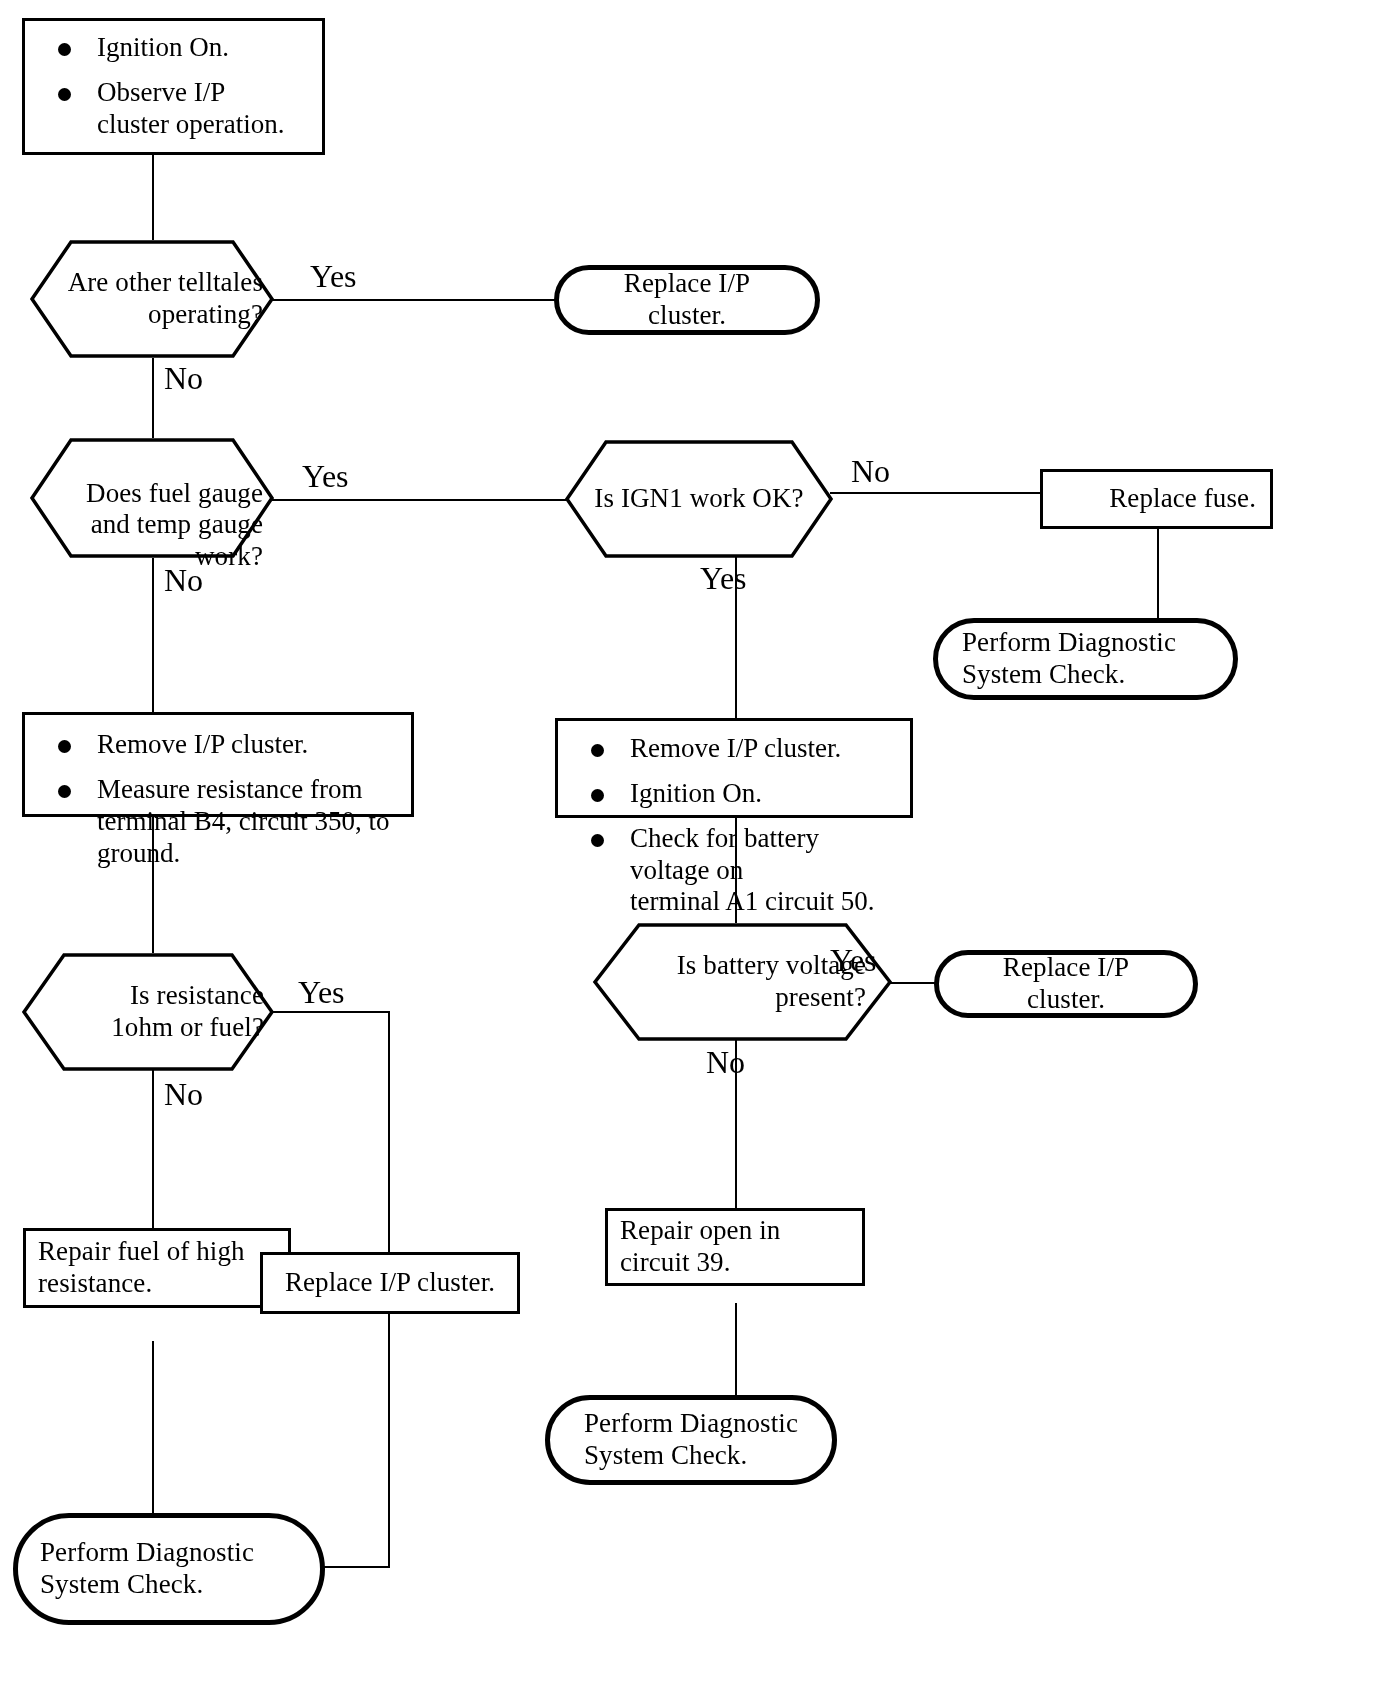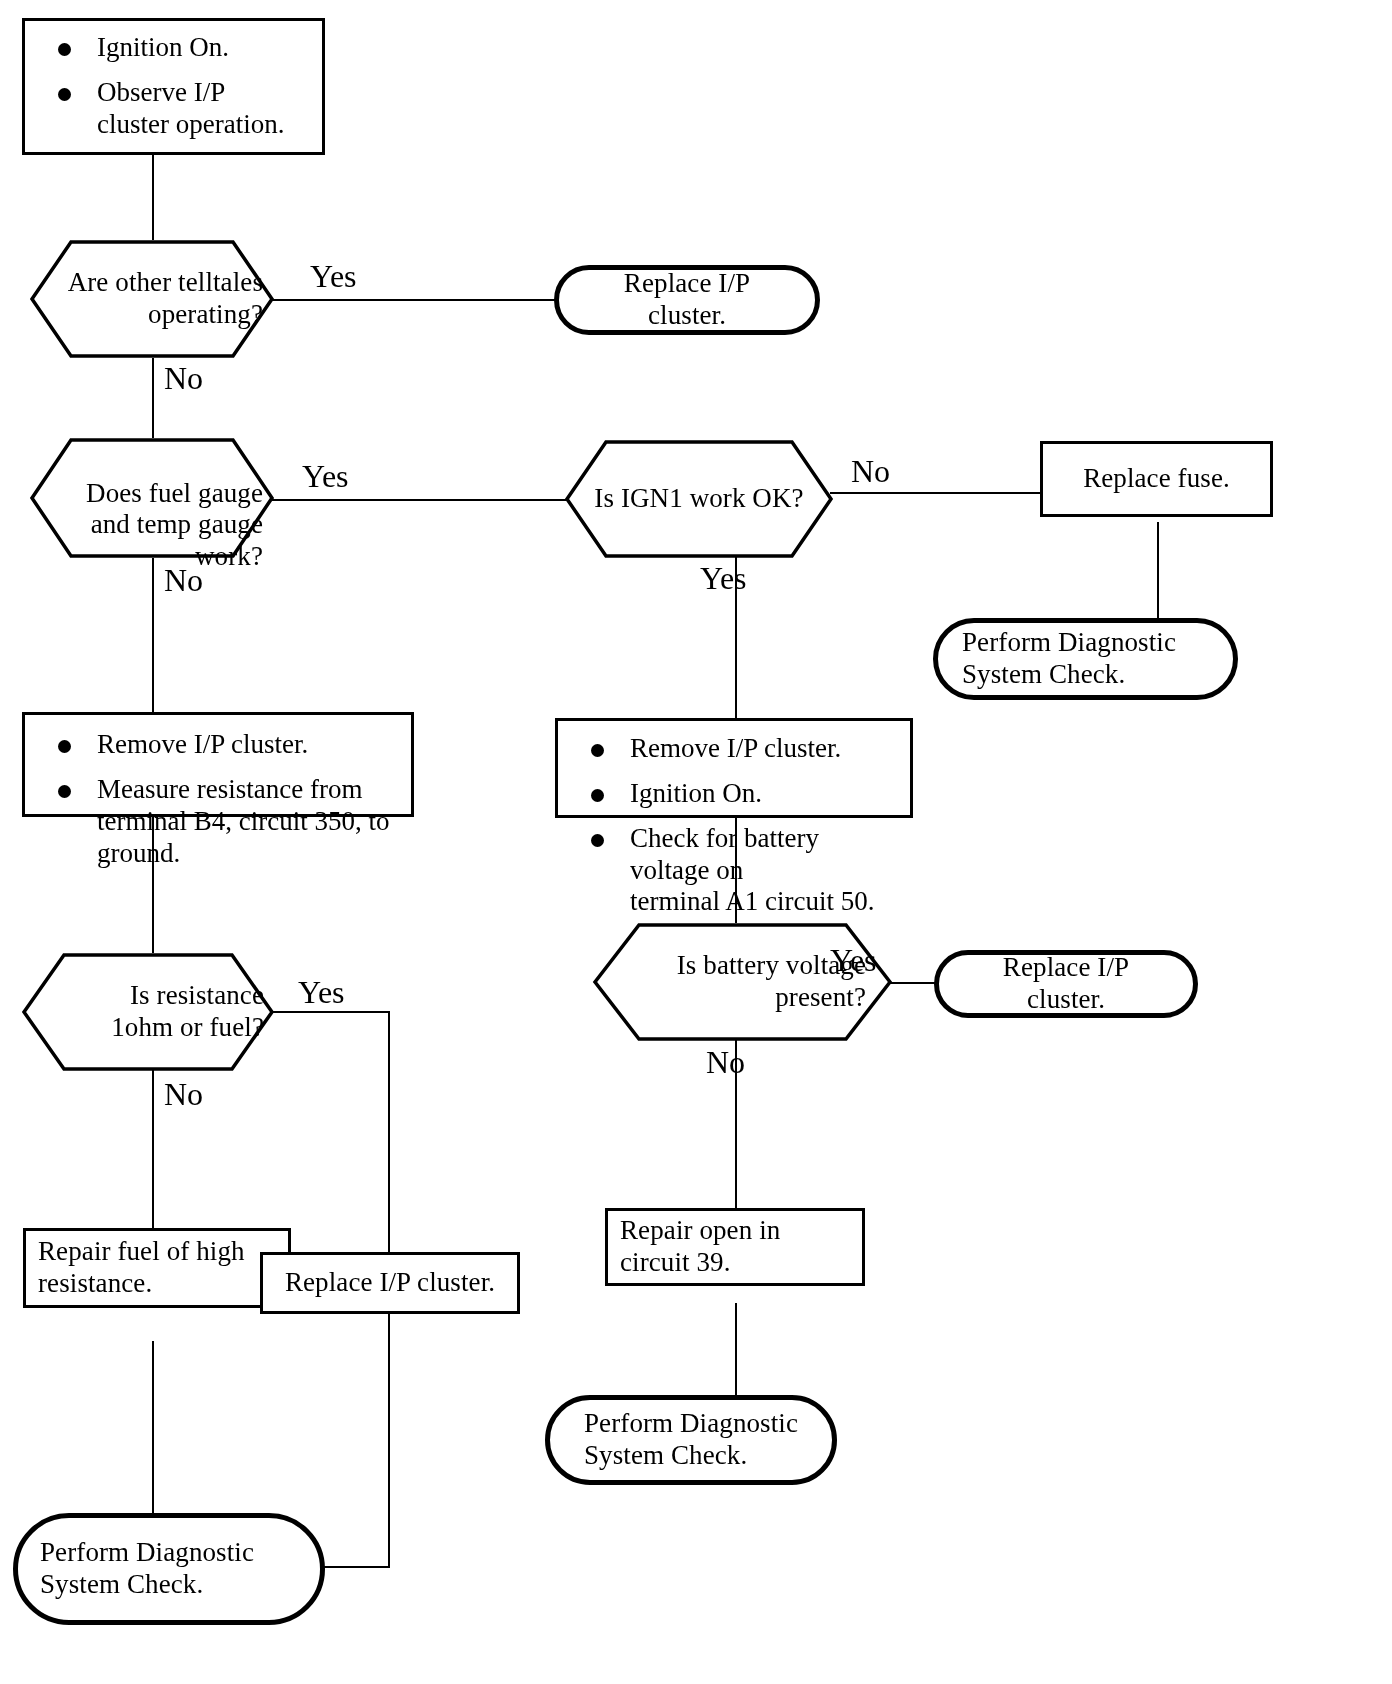--- a/index.html
+++ b/index.html
@@ -177,21 +177,21 @@
 
   <div class="hexwrap" style="left:565px; top:440px; width:268px; height:118px;">
     <svg width="268" height="118" viewBox="0 0 268 118">
       <polygon points="41,2 227,2 266,59 227,116 41,116 2,59" fill="#fff" stroke="#000" stroke-width="3.5"></polygon>
     </svg>
     <div class="hextext txt center" style="left:22px; top:0; width:224px; height:118px; white-space:pre-line;">Is IGN1 work OK?</div>
   </div>
   <span class="elbl" style="left:851px; top:455px;">No</span>
   <span class="elbl" style="left:700px; top:562px;">Yes</span>
 
-  <div class="node proc center" style="left:1040px; top:441px; width:233px; height:76px;">
+  <div class="node proc center" style="left:1040px; top:469px; width:233px; height:60px;align-items:flex-end;">
     <div class="txt" style="white-space:pre-line;">Replace fuse.</div>
   </div>
 
   <div class="node term" style="left:933px; top:618px; width:305px; height:82px; padding:6px 24px;">
     <div class="txt" style="white-space:pre-line;">Perform Diagnostic
 System Check.</div>
   </div>
 
   <div class="node proc" style="left:22px; top:712px; width:392px; height:105px; justify-content:flex-start; padding-top:14px;">
     <ul class="blist">

